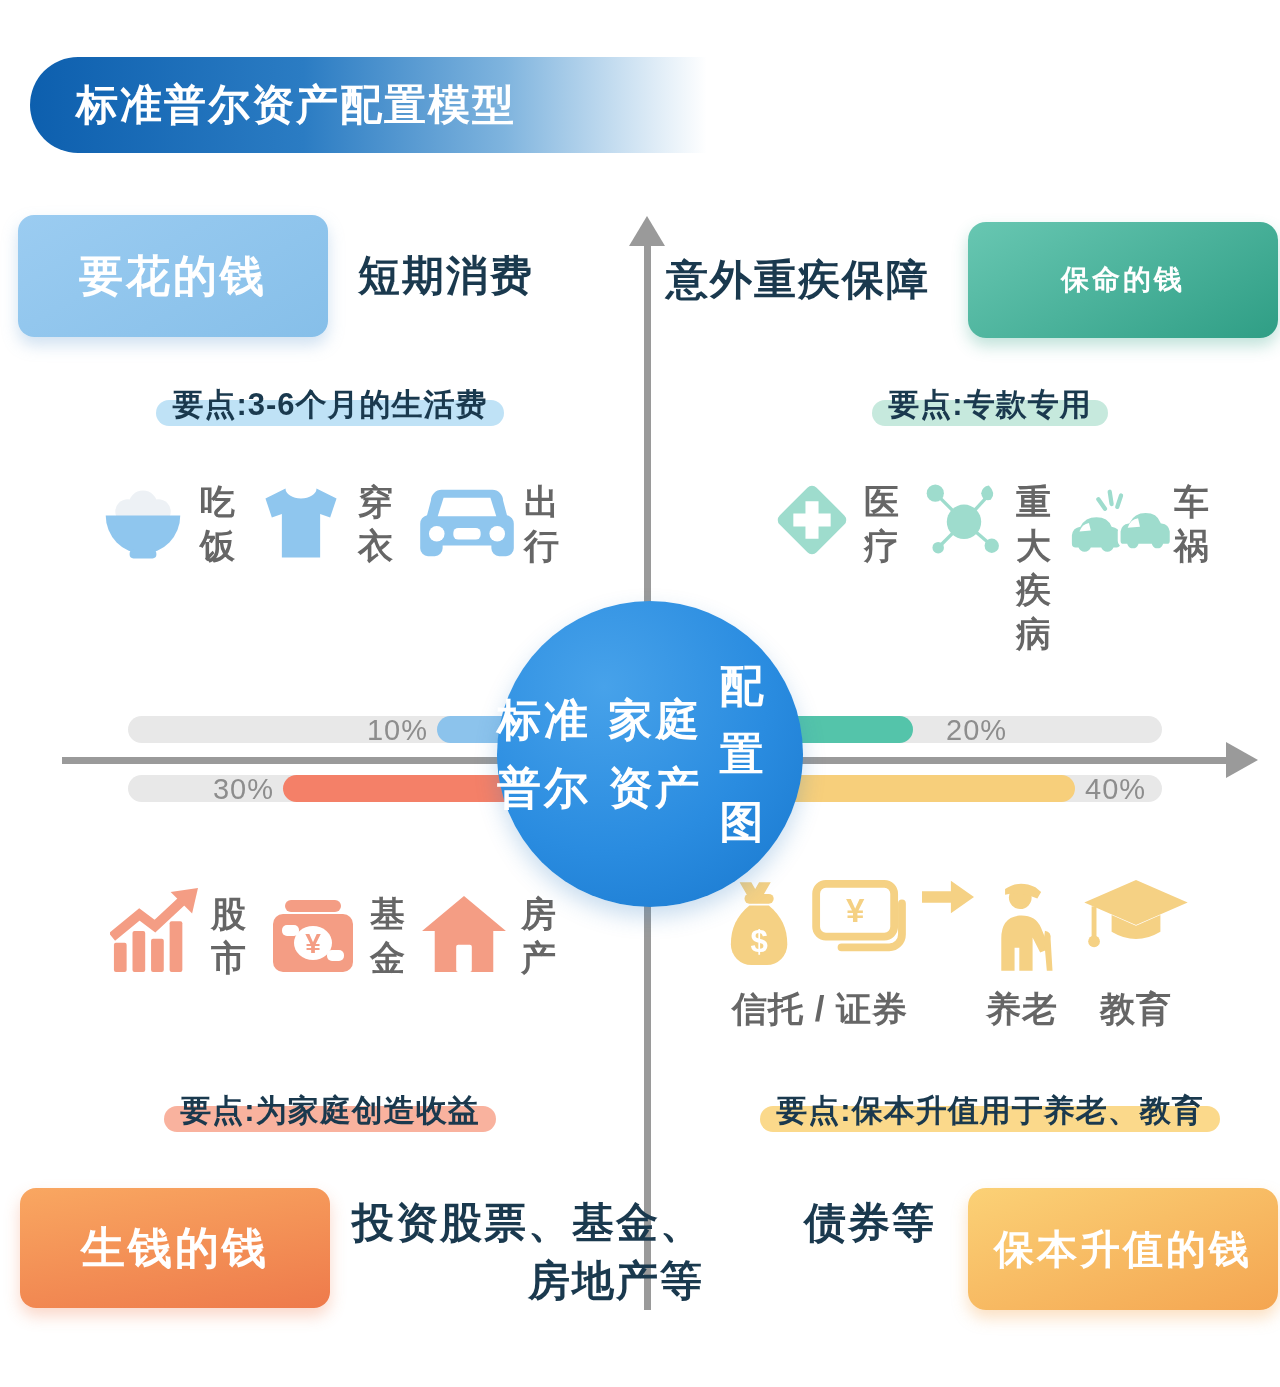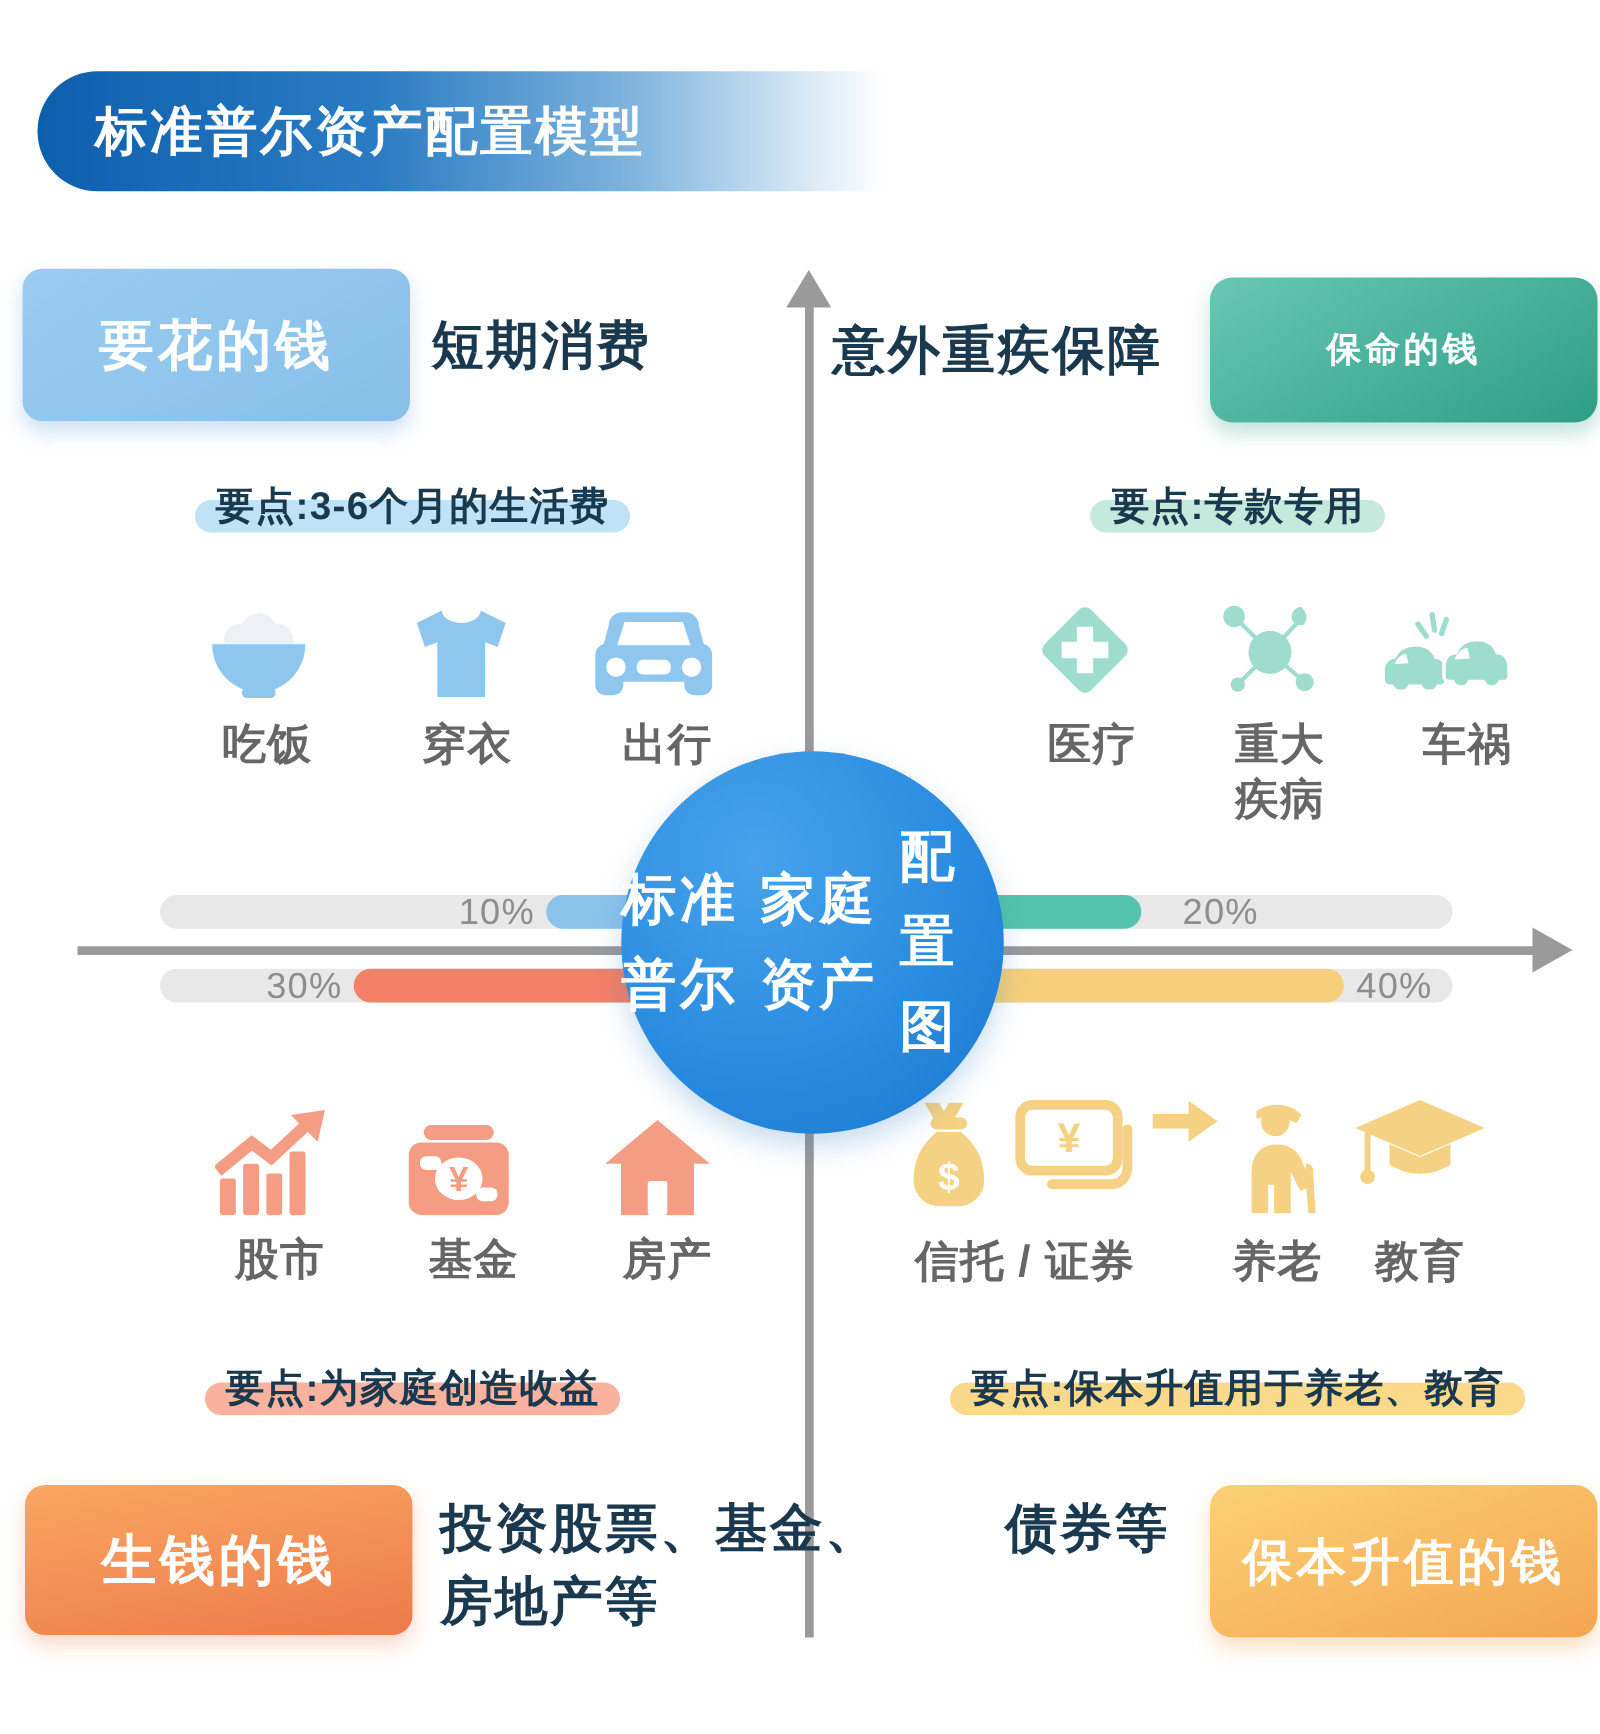--- a/index.html
+++ b/index.html
@@ -36,29 +36,29 @@
               background:linear-gradient(150deg,#9bccf1 0%,#86bfe9 100%);box-shadow:0 8px 16px rgba(120,170,215,.35);}
   .badge.green{left:968px;top:222px;width:310px;height:116px;font-size:28px;border-radius:18px;
                background:linear-gradient(150deg,#68c7b2 0%,#2f9e85 100%);box-shadow:0 8px 16px rgba(47,158,134,.3);}
   .badge.orange{left:20px;top:1188px;width:310px;height:120px;font-size:44px;
                 background:linear-gradient(170deg,#f9a761 0%,#ee7a4b 100%);box-shadow:0 8px 16px rgba(238,122,75,.3);}
   .badge.gold{left:968px;top:1188px;width:310px;height:122px;font-size:40px;border-radius:18px;
               background:linear-gradient(160deg,#fbd176 0%,#f4a551 100%);box-shadow:0 8px 16px rgba(244,166,81,.35);}
   
   .navy{color:#1a394e;}
   .qtitle{position:absolute;font-size:42px;font-weight:bold;letter-spacing:2px;}
-  .desc{position:absolute;font-size:42px;font-weight:bold;line-height:58px;letter-spacing:2px;}
+  .desc{position:absolute;font-size:42px;font-weight:bold;line-height:58px;letter-spacing:2px;text-align:right;}
   
   .point-row{position:absolute;text-align:center;}
   .point{position:relative;display:inline-block;font-size:31px;font-weight:bold;color:#1a394e;z-index:1;letter-spacing:1px;}
   .point::after{content:"";position:absolute;left:-16px;right:-16px;top:.52em;height:.82em;border-radius:.5em;
                 background:var(--pill);z-index:-1;}
   
   .icon-row{position:absolute;display:flex;justify-content:space-between;}
-  .icon-cell{display:flex;flex-direction:column;align-items:flex-end;width:150px;}
+  .icon-cell{display:flex;flex-direction:row;align-items:flex-start;width:150px;}
   .icon-box{height:94px;display:flex;align-items:flex-end;justify-content:center;}
   .cap{margin-top:12px;font-size:35px;font-weight:600;color:#666;line-height:44px;text-align:center;letter-spacing:1px;}
   .cap-abs{position:absolute;font-size:35px;font-weight:600;color:#666;text-align:center;letter-spacing:1px;}
   .c-blue{color:#8fc6ee;} .c-teal{color:#9edccd;} .c-salmon{color:#f49d84;} .c-gold{color:#f5d184;}
   .br-icons{position:absolute;left:700px;top:880px;width:540px;height:150px;}
   .abs{position:absolute;}
 </style>
 </head>
 <body>
 
@@ -84,21 +84,21 @@
   <div class="pct" style="left:186px;top:775px;width:88px;text-align:right">30%</div>
   <div class="pct" style="left:1085px;top:775px;width:90px">40%</div>
 
   <div class="circle">
     <div>标准普尔</div>
     <div>家庭资产</div>
     <div>配置图</div>
   </div>
 
   <div class="badge blue">要花的钱</div>
-  <div class="qtitle navy" style="left:345px;top:215px;height:122px;line-height:122px">短期消费</div>
+  <div class="qtitle navy" style="left:358px;top:215px;height:122px;line-height:122px">短期消费</div>
   <div class="point-row" style="left:45px;top:384px;width:570px">
     <span class="point" style="--pill:#bfe2f6">要点:3-6个月的生活费</span>
   </div>
   <div class="icon-row" style="left:100px;top:468px;width:470px">
     <div class="icon-cell">
       <div class="icon-box c-blue">
         <svg width="86" height="74" viewBox="0 0 90 76">
           <circle cx="29" cy="24" r="13" fill="#edf1f5"></circle>
             <circle cx="45" cy="17" r="15" fill="#edf1f5"></circle>
             <circle cx="61" cy="24" r="13" fill="#edf1f5"></circle>

